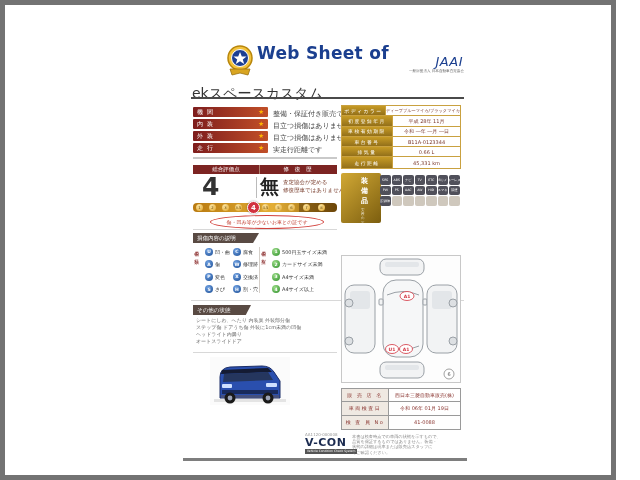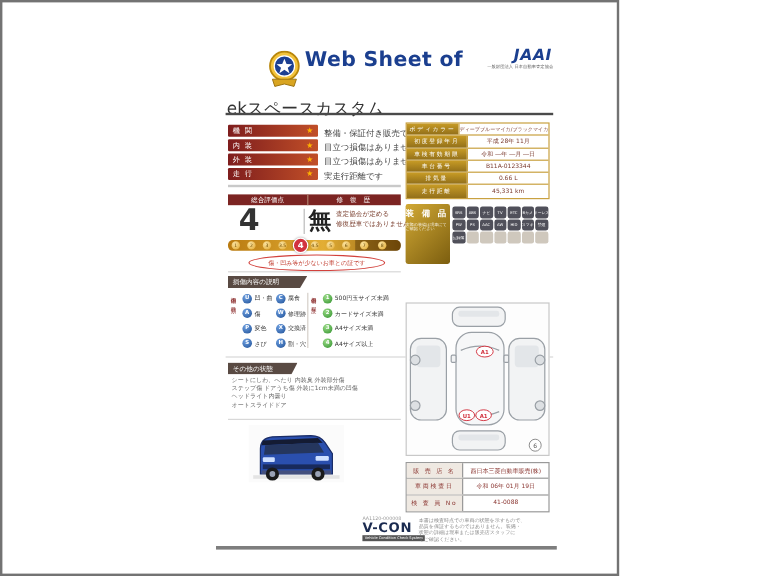--- a/index.html
+++ b/index.html
@@ -1,17 +1,17 @@
 <!DOCTYPE html>
 <html><head>
 <meta charset="utf-8">
 <style>
   html,body{margin:0;padding:0;background:#fff;}
-  .page{position:relative;width:516px;height:480px;background:#ffffff;
-        border:2px solid #737373;box-sizing:border-box;overflow:hidden;
+  .page{position:relative;width:616px;height:480px;background:#ffffff;
+        border:5px solid #737373;box-sizing:border-box;overflow:hidden;
         font-family:"DejaVu Sans","Liberation Sans",sans-serif;color:#333;}
   .abs{position:absolute;}
   .ttl{font-weight:700;color:#1b3f8f;font-size:17px;letter-spacing:.3px;white-space:nowrap;}
   .bar{display:flex;align-items:center;justify-content:space-between;
        width:75px;height:10px;padding:0 4px;box-sizing:border-box;border-radius:1px;
        background:linear-gradient(90deg,#7e1d1d,#c14f28);}
   .bar .lbl{color:#fff;font-size:6px;letter-spacing:1px;white-space:nowrap;}
   .bar .st{color:#ffb400;font-size:6.5px;line-height:1;}
   .bartxt{font-size:7px;color:#444;white-space:nowrap;}
   .evhead{display:flex;width:144px;height:9px;background:#7c2422;color:#fff;font-size:5.5px;}
@@ -40,21 +40,21 @@
         background:radial-gradient(circle at 35% 30%,#9bdc88,#2e8f2a);}
   .llab{font-size:5px;color:#333;white-space:nowrap;}
   .otln{font-size:5px;color:#666;line-height:7px;white-space:nowrap;}
   .itbl{width:120px;border:1px solid #c9a140;box-sizing:border-box;background:#fff;}
   .irow{display:flex;height:10.3px;border-bottom:1px solid #c9a140;box-sizing:border-box;}
   .irow:last-child{border-bottom:none;}
   .ilab{width:50px;background:linear-gradient(180deg,#c79b25,#93701a);color:#fff;font-size:4.8px;
         letter-spacing:1.5px;display:flex;align-items:center;justify-content:center;white-space:nowrap;}
   .ival{flex:1;border-left:1px solid #c9a140;display:flex;align-items:center;justify-content:center;
         font-size:5px;color:#7a3a2e;white-space:nowrap;}
-  .gpanel{width:37px;height:50px;border-radius:2px;box-sizing:border-box;padding:3px 0;
+  .gpanel{width:37px;height:50px;border-radius:2px;box-sizing:border-box;padding:3px 20px;
           background:linear-gradient(135deg,#d2a935,#7c5e0f);color:#fff;text-align:left;}
   .gpanel .t{font-size:7px;font-weight:700;letter-spacing:2px;}
   .gpanel .n{font-size:3.4px;color:rgba(255,255,255,.85);margin-top:2px;line-height:4.2px;}
   .badges{display:flex;flex-wrap:wrap;gap:1px;width:81px;}
   .bdg{width:10.5px;height:9.5px;border-radius:2px;background:#50505a;color:#fff;font-size:3.2px;
        display:flex;align-items:center;justify-content:center;overflow:hidden;white-space:nowrap;}
   .bdg.empty{background:#cfc8bd;}
   .stbl{width:120px;border:1px solid #9a9a9a;box-sizing:border-box;background:#fff;}
   .srow{display:flex;height:13.3px;border-bottom:1px solid #9a9a9a;box-sizing:border-box;}
   .srow:last-child{border-bottom:none;}
@@ -69,21 +69,21 @@
 <div class="page">
 
   <svg class="abs" style="left:221px;top:40px;" width="28" height="33" viewBox="0 0 28 33">
     <circle cx="14" cy="13" r="12" fill="#f3c33c" stroke="#b8860b" stroke-width="1.5"></circle>
     <circle cx="14" cy="13" r="8.5" fill="#1c3f92" stroke="#fff" stroke-width="1"></circle>
     <path d="M14 7 L15.8 11.4 L20.5 11.6 L16.8 14.4 L18.2 19 L14 16.2 L9.8 19 L11.2 14.4 L7.5 11.6 L12.2 11.4 Z" fill="#ffffff"></path>
     <path d="M4 24 L24 24 L22 30 L14 28 L6 30 Z" fill="#d9a521" stroke="#9a7212" stroke-width="0.8"></path>
   </svg>
   <div class="abs ttl" style="left:252px;top:38px;">Web Sheet of</div>
   <div class="abs" style="left:404px;top:37px;width:54px;text-align:right;">
-    <div style="font-size:13px;font-weight:700;font-style:italic;color:#1b3f8f;letter-spacing:.5px;">JAAI</div>
+    <div style="font-size:13px;font-weight:400;font-style:italic;color:#1b3f8f;letter-spacing:.5px;margin-top:12px;">JAAI</div>
     <div style="font-size:3.6px;color:#666;white-space:nowrap;">一般財団法人 日本自動車査定協会</div>
   </div>
   <div class="abs" style="left:187px;top:80px;font-size:14px;color:#333;">ekスペースカスタム</div>
   <div class="abs" style="left:186px;top:92px;width:273px;height:2px;background:#4a4a4a;"></div>
 
   <div class="abs bar" style="left:188px;top:102px;">
     <span class="lbl">機 関</span>
     <span class="st">★</span>
   </div>
   <div class="abs bartxt" style="left:268px;top:104px;">整備・保証付き販売です</div>

